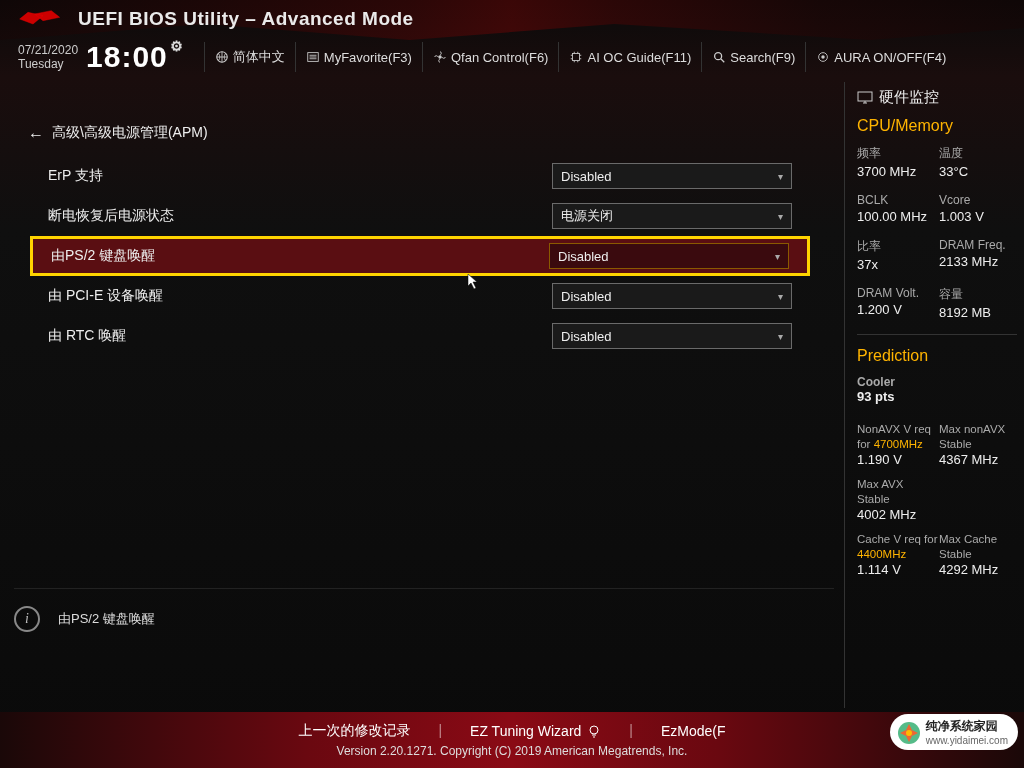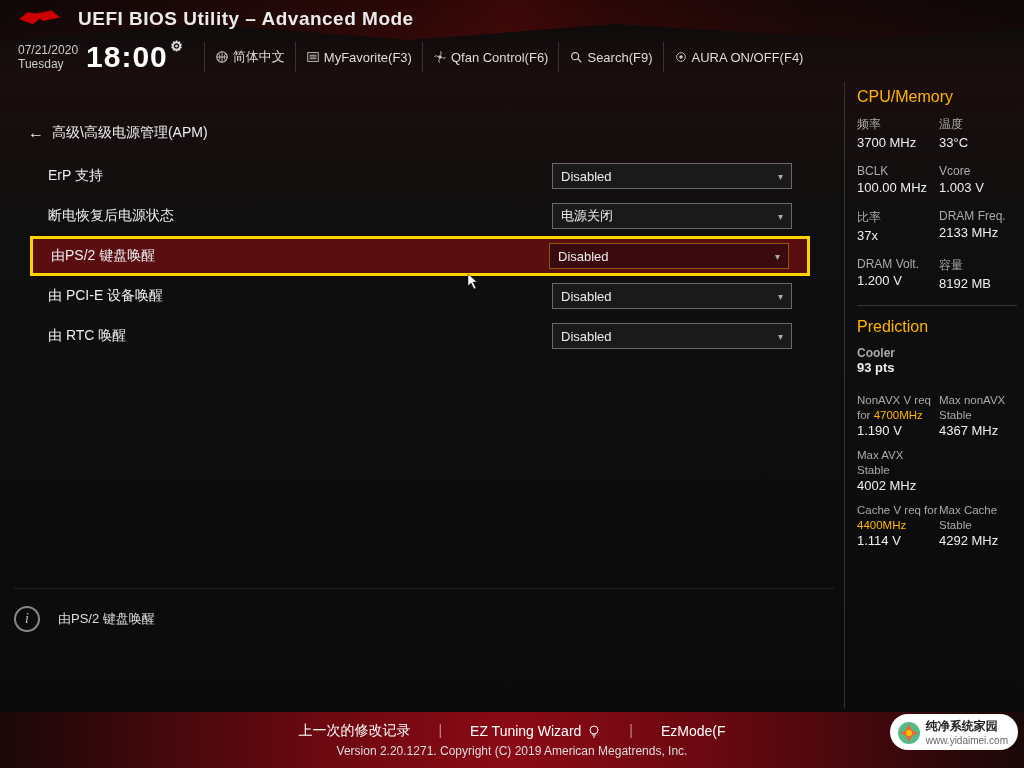--- a/index.html
+++ b/index.html
@@ -95,20 +95,27 @@
         </div>
         <div class="tool-btn">
           <svg class="tool-icon" viewBox="0 0 16 16">
               <circle cx="8" cy="8" r="2" fill="#ccc"></circle>
               <path d="M8 2c2 0 2 3 0 4M14 8c0 2-3 2-4 0M8 14c-2 0-2-3 0-4M2 8c0-2 3-2 4 0" stroke="#ccc" fill="none"></path>
             </svg>
           <span>Qfan Control(F6)</span>
         </div>
         <div class="tool-btn">
           <svg class="tool-icon" viewBox="0 0 16 16">
+              <rect x="4" y="4" width="8" height="8" fill="none" stroke="#ccc"></rect>
+              <path d="M6 2v2M10 2v2M6 12v2M10 12v2M2 6h2M2 10h2M12 6h2M12 10h2" stroke="#ccc"></path>
+            </svg>
+          <span>AI OC Guide(F11)</span>
+        </div>
+        <div class="tool-btn">
+          <svg class="tool-icon" viewBox="0 0 16 16">
               <circle cx="7" cy="7" r="4" fill="none" stroke="#ccc" stroke-width="1.5"></circle>
               <path d="M10 10l4 4" stroke="#ccc" stroke-width="1.5"></path>
             </svg>
           <span>Search(F9)</span>
         </div>
         <div class="tool-btn">
           <svg class="tool-icon" viewBox="0 0 16 16">
               <circle cx="8" cy="8" r="5" fill="none" stroke="#ccc"></circle>
               <circle cx="8" cy="8" r="2" fill="#ccc"></circle>
             </svg>
@@ -167,20 +174,27 @@
         <path d="M6 2 L6 14 L9 11 L12 17 L14 16 L11 10 L15 10 Z" fill="#fff" stroke="#000" stroke-width="0.5"></path>
       </svg>
   </div>
 
   <div class="help">
     <div class="help-icon">i</div>
     <div class="help-text">由PS/2 键盘唤醒</div>
   </div>
 
   <div class="sidebar">
+    <div class="side-header">
+      <svg width="16" height="14" viewBox="0 0 16 14">
+          <rect x="1" y="1" width="14" height="9" fill="none" stroke="#ccc"></rect>
+          <path d="M6 12h4M8 10v2" stroke="#ccc"></path>
+        </svg>
+      <span>硬件监控</span>
+    </div>
     <div class="side-title">CPU/Memory</div>
     <div id="stats">
         <div class="stat-block">
           <div class="stat-row">
             <div class="stat-col">
               <div class="stat-label">频率</div>
               <div class="stat-val">3700 MHz</div>
             </div>
             <div class="stat-col">
               <div class="stat-label">温度</div>

